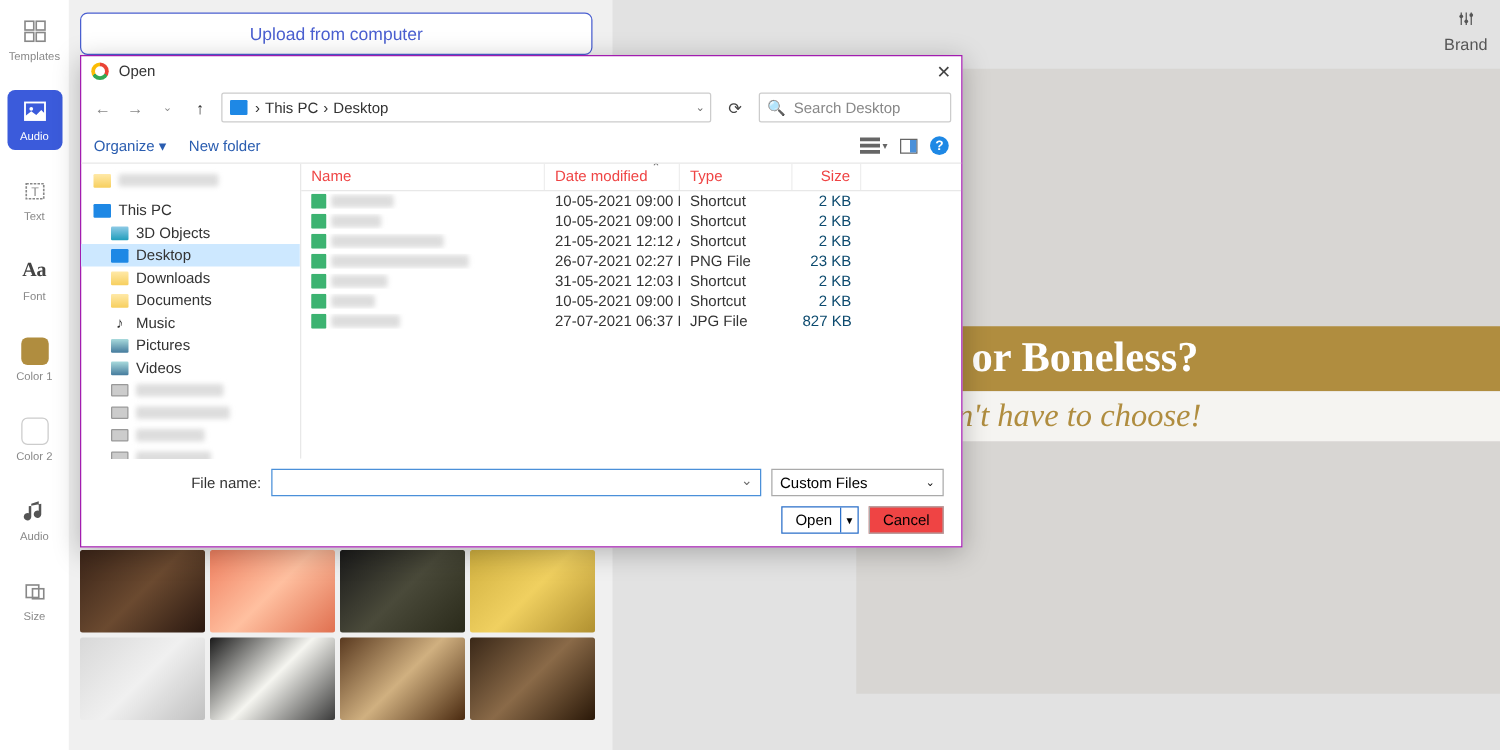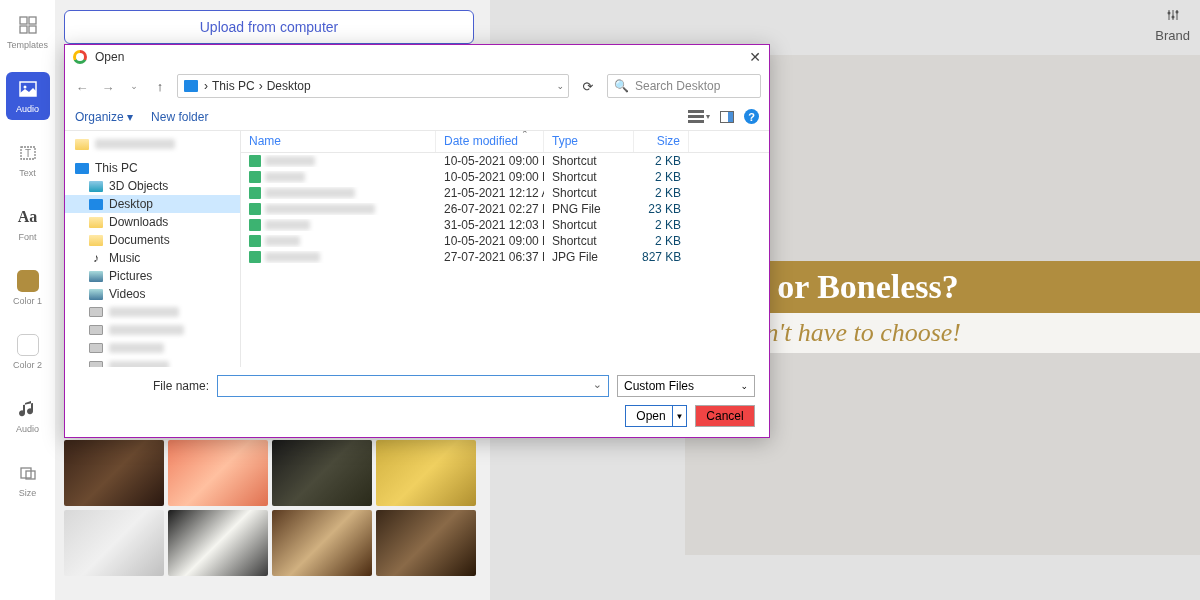--- a/index.html
+++ b/index.html
@@ -64,21 +64,21 @@
 .tree-item { height: 18px; display: flex; align-items: center; padding-left: 10px; gap: 6px; cursor: pointer; color: #333; }
 .tree-item.selected { background: #cde8ff; }
 .tree-item .ti-ic { width: 14px; height: 12px; display:flex; align-items:center; justify-content:center; }
 .tree-item.indent { padding-left: 24px; }
 .blur-text { filter: blur(2px); color:#888; background:#ddd; border-radius:2px; height:10px; }
 .folder-ic { width:14px; height:11px; background:linear-gradient(#ffe9a8,#f7cf5e); border-radius:1px; }
 .drive-ic { width:14px; height:10px; background:#ccc; border:1px solid #999; border-radius:1px; }
 .mon-ic2 { width:14px; height:11px; background:#1e88e5; border-radius:1px; }
 
 .fd-list { flex: 1; display: flex; flex-direction: column; font-size: 12px; position:relative; }
-.list-head { height: 22px; display: flex; border-bottom: 1px solid #e8e8e8; color: #3b82f6; }
+.list-head { height: 22px; display: flex; border-bottom: 1px solid #e8e8e8; color: #ef4444; }
 .list-head > div { padding: 3px 8px; border-right: 1px solid #eee; }
 .col-name { width: 195px; }
 .col-date { width: 108px; }
 .col-type { width: 90px; }
 .col-size { width: 55px; text-align: right; }
 .sort-ind { position:absolute; left:280px; top:-2px; font-size:9px; color:#666; }
 .list-rows { flex: 1; overflow-y: auto; }
 .list-row { height: 16px; display: flex; align-items: center; }
 .list-row .cell { padding: 0 8px; white-space: nowrap; overflow: hidden; }
 .list-row .rn { width: 195px; display:flex; align-items:center; gap:4px; }

